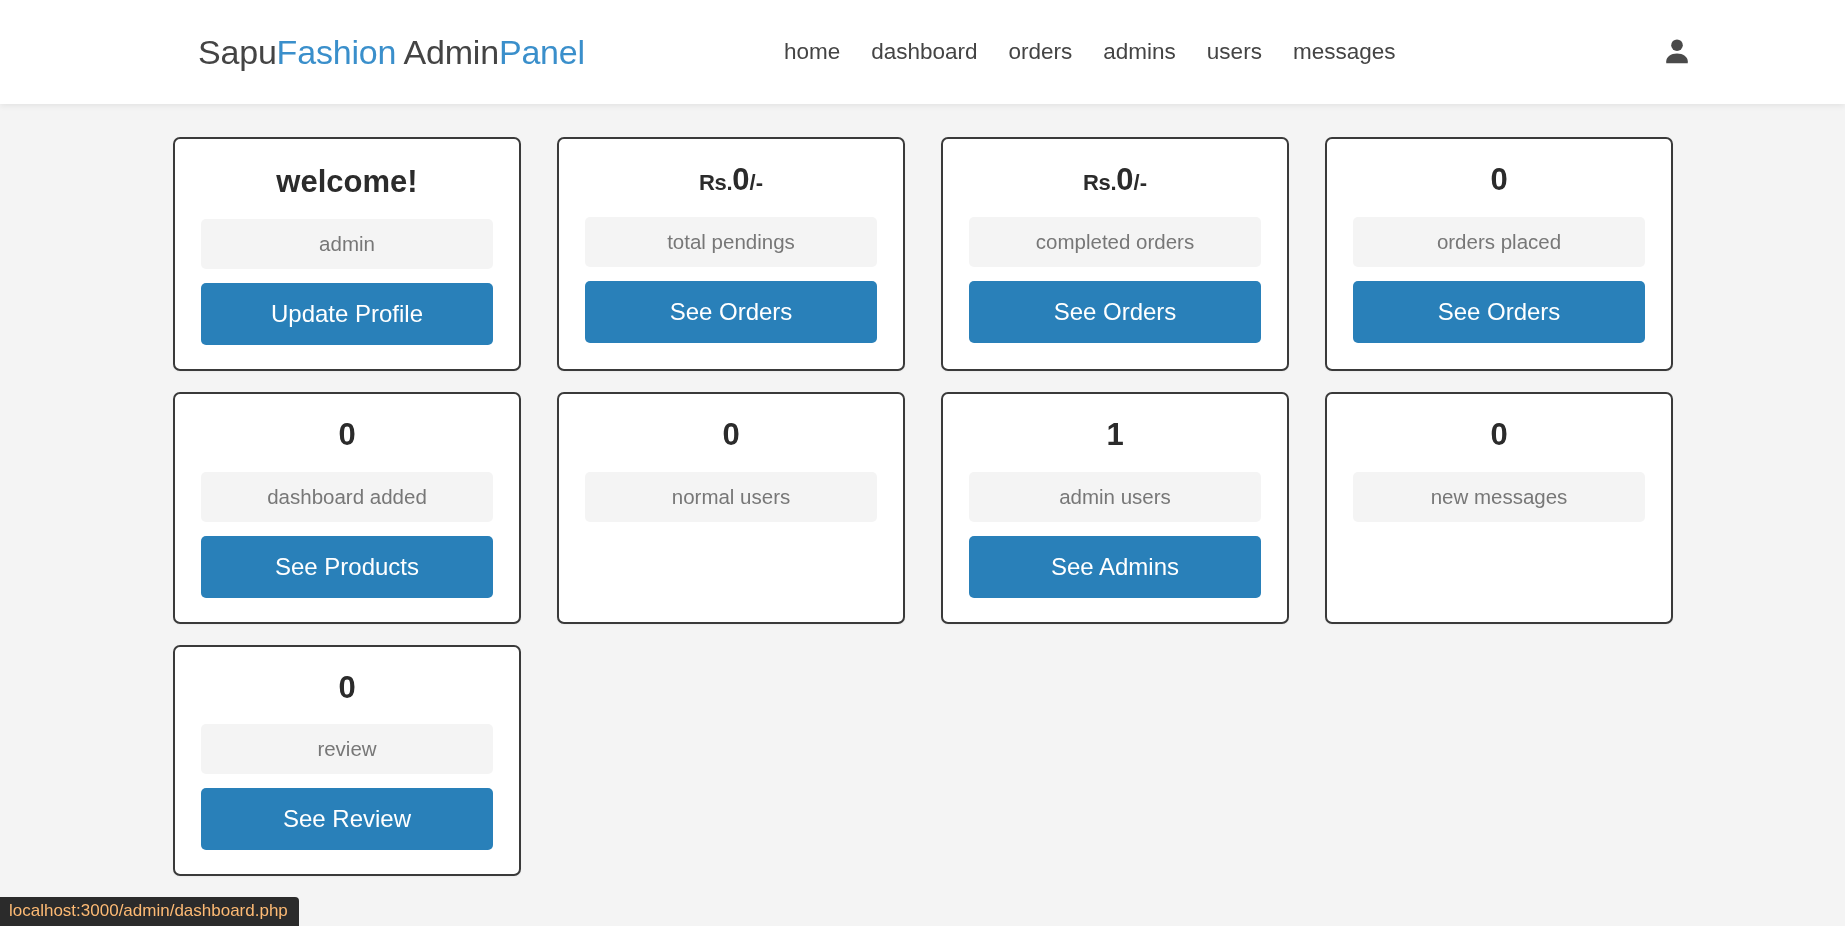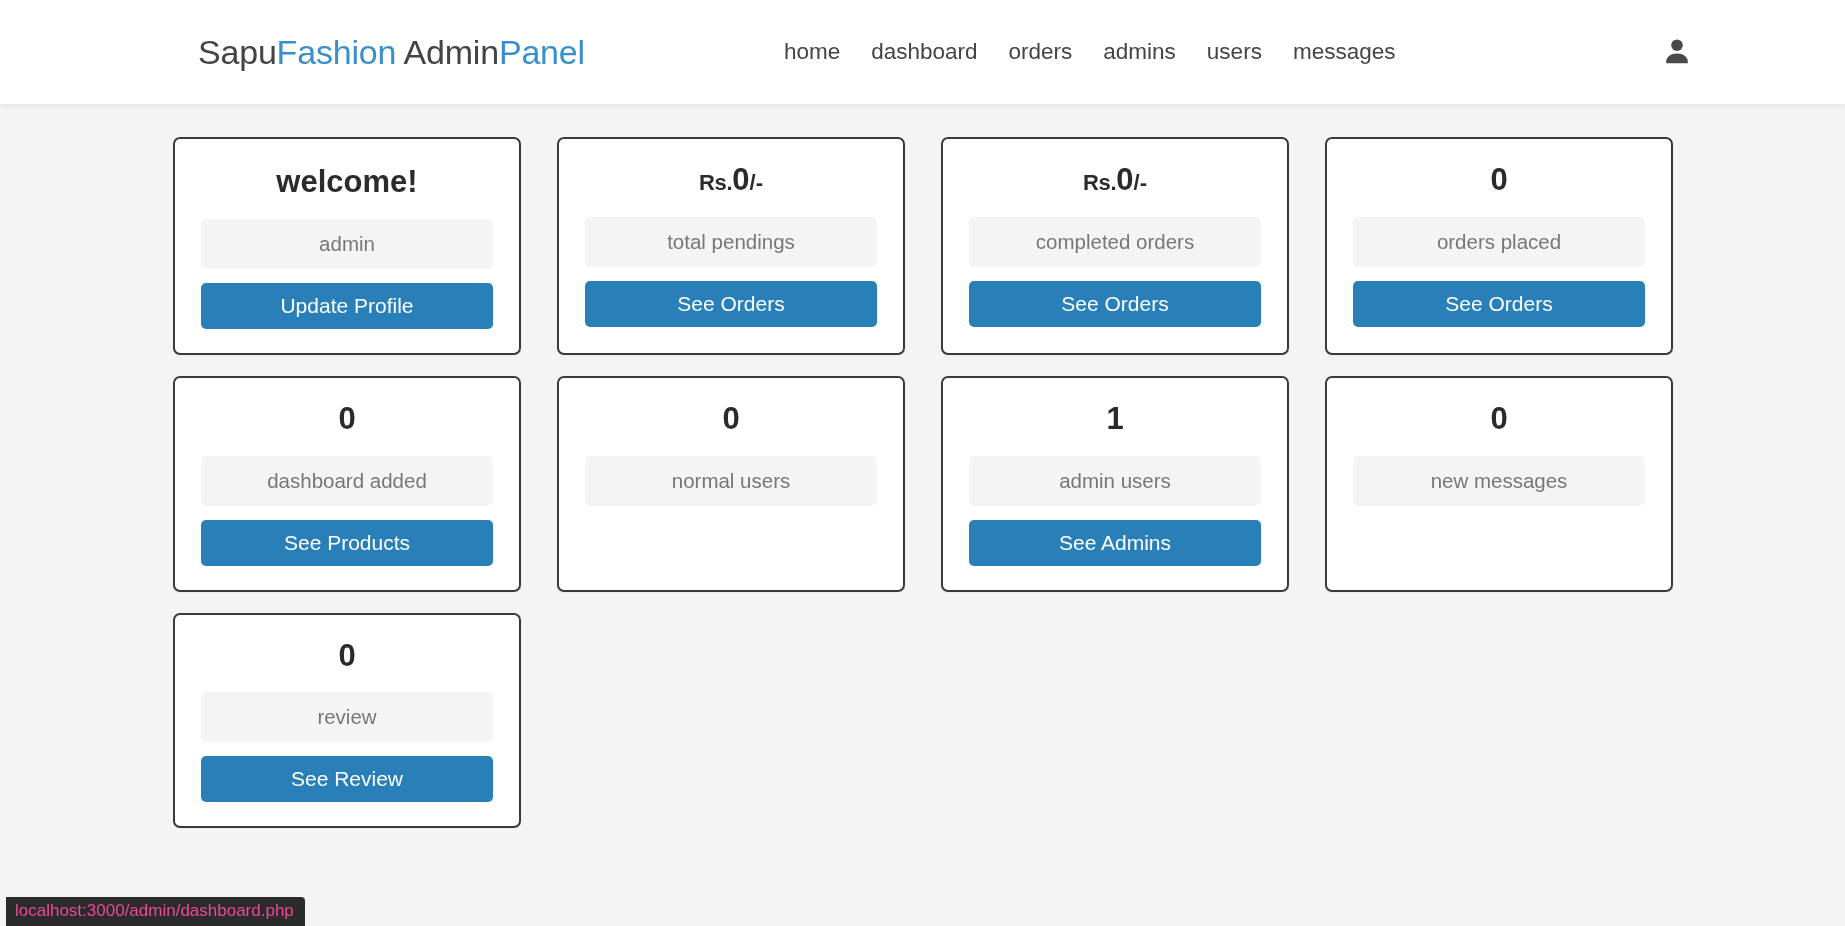--- a/index.html
+++ b/index.html
@@ -133,35 +133,35 @@
     overflow: hidden;
     text-overflow: ellipsis;
   }
 
   .card-btn {
     display: block;
     width: 100%;
     background: #2980b9;
     color: #ffffff;
     font-family: "Liberation Sans", sans-serif;
-    font-size: 21px;
+    font-size: 24px;
     border: none;
     border-radius: 5px;
-    padding: 11px 8px;
+    padding: 17px 8px;
     cursor: pointer;
     white-space: nowrap;
   }
 
   
   .status-bar {
     position: absolute;
-    left: 6px;
+    left: 0;
     bottom: 0;
     background: #2b2b2b;
-    color: #ec4899;
+    color: #fdba74;
     font-size: 17px;
     font-family: "Liberation Sans", sans-serif;
     padding: 4px 11px 5px 9px;
     border-top-right-radius: 4px;
     white-space: nowrap;
     z-index: 50;
   }
 </style>
 </head>
 <body>

